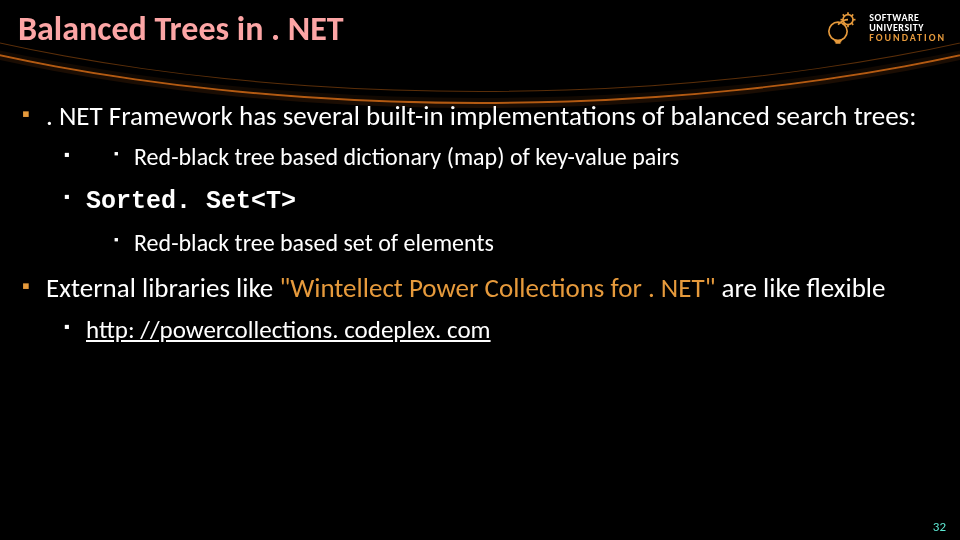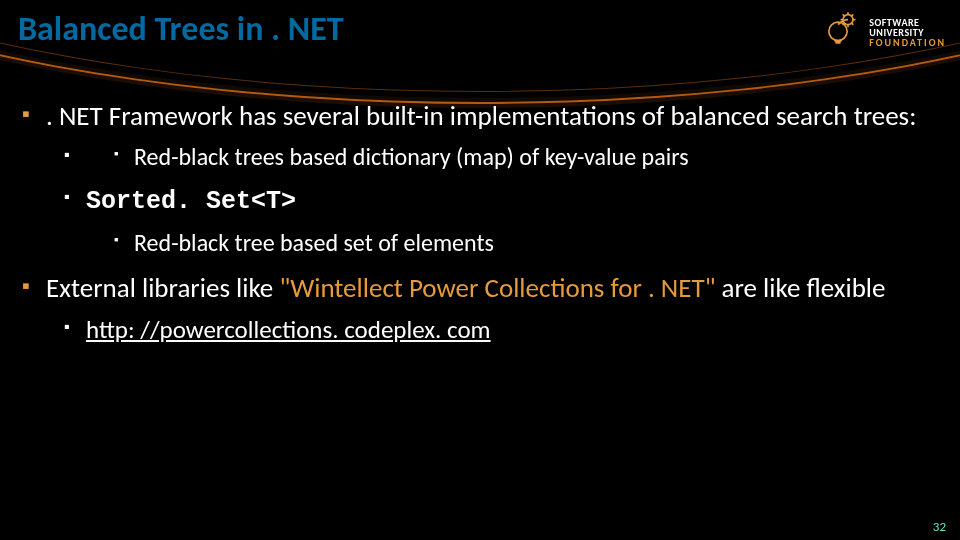--- a/index.html
+++ b/index.html
@@ -44,30 +44,30 @@
     border-radius: 50%;
     z-index: 0;
     pointer-events: none;
   }
   .title {
     position: absolute;
     top: 8px;
     left: 18px;
     font-size: 34px;
     font-weight: 700;
-    color: #0369a1;
+    color: #fca5a5;
     z-index: 2;
   }
   .logo {
     position: absolute;
     top: 8px;
     right: 14px;
     z-index: 2;
     display: flex;
-    align-items: flex-end;
+    align-items: center;
     gap: 6px;
     color: #e69a3c;
   }
   .logo-mark {
     width: 40px;
     height: 40px;
   }
   .logo-text {
     display: flex;
     flex-direction: column;
@@ -206,21 +206,21 @@
     </div>
   </div>
 
   <div class="content">
     <ul class="b1">
       <li>
         <span>. NET Framework has several built-in implementations of balanced search trees:</span>
         <ul class="b2">
           <li>
             <ul class="b3">
-              <li>Red-black trees based dictionary (map) of key-value pairs</li>
+              <li>Red-black tree based dictionary (map) of key-value pairs</li>
             </ul>
           </li>
           <li>
             <span class="code">Sorted. Set&lt;T&gt;</span>
             <ul class="b3">
               <li>Red-black tree based set of elements</li>
             </ul>
           </li>
         </ul>
       </li>

